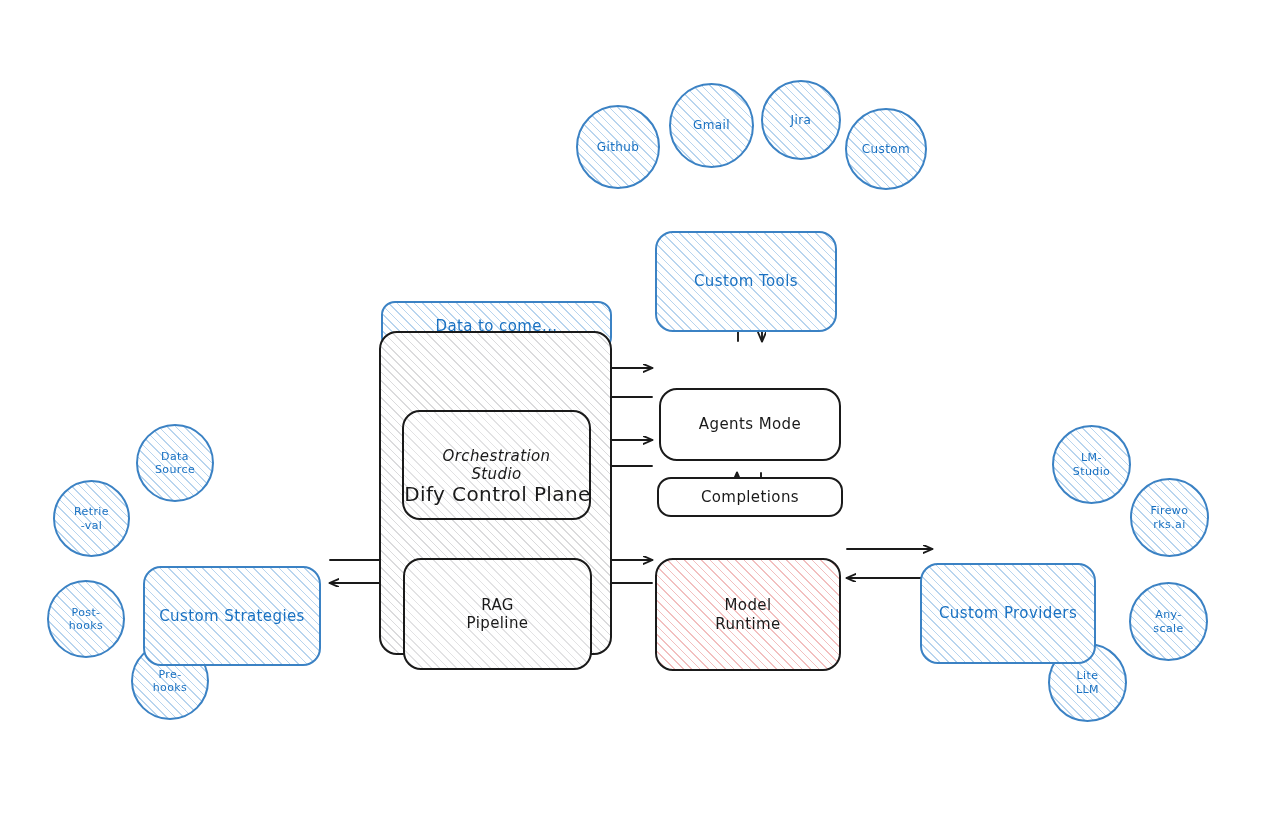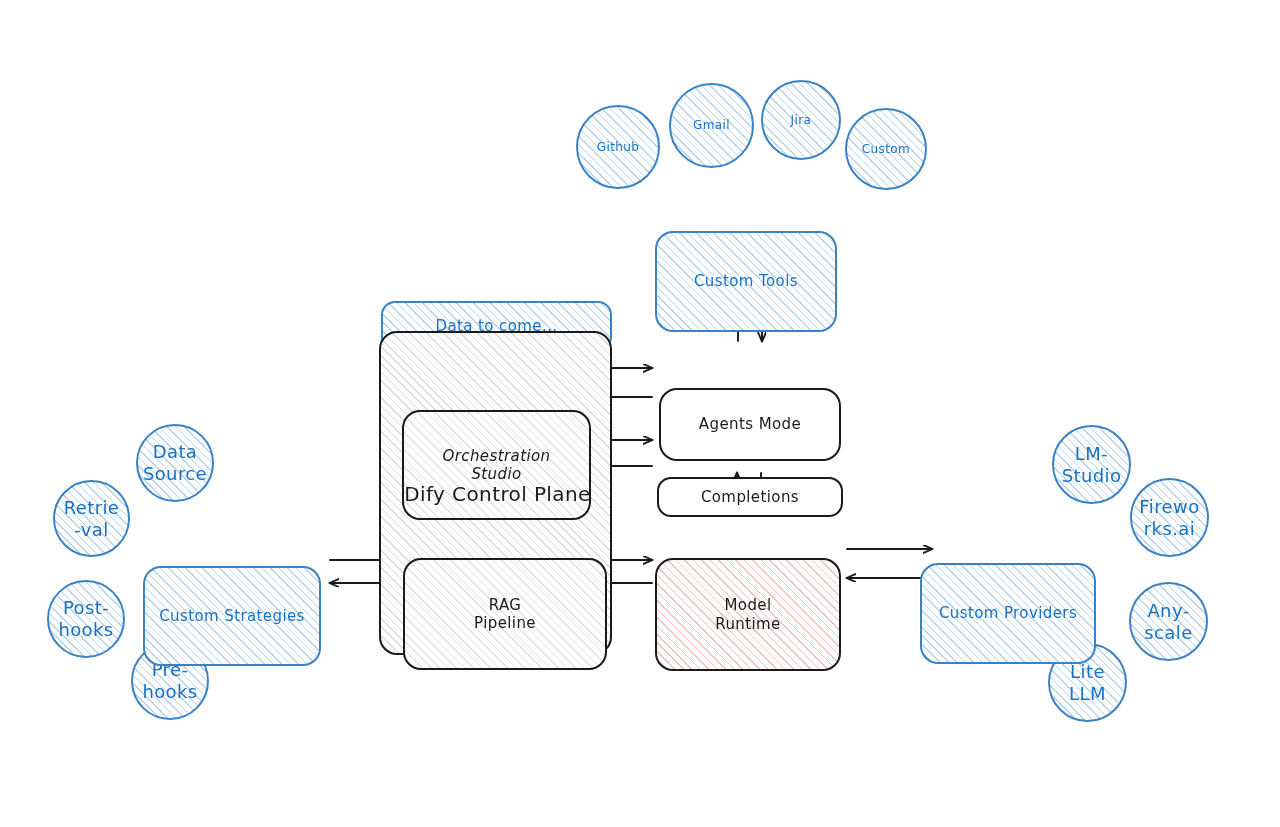--- a/index.html
+++ b/index.html
@@ -83,21 +83,21 @@
   .plain-label {
     position: absolute;
     color: #1a1a1a;
     background: transparent;
     border: none;
     display: flex;
     align-items: center;
     justify-content: center;
     letter-spacing: 0.4px;
   }
-  .fs-13 { font-size: 18px; }
+  .fs-13 { font-size: 11px; }
   .fs-14 { font-size: 12px; }
   .fs-15 { font-size: 15px; margin-top: 44px; }
   .fs-16 { font-size: 20px; }
 </style>
 </head>
 <body>
 
 <div id="canvas">
 
   <svg id="svg-layer" viewBox="0 0 1280 827" xmlns="http://www.w3.org/2000/svg">
@@ -145,21 +145,21 @@
   <div class="node node-blue rect-r fs-15" style="left:381px; top:257px; width:231px; height:50px;">Data to come...</div>
 
   <div class="node node-gray-hatch rect-r-lg" style="left:379px; top:331px; width:233px; height:324px;"></div>
 
   <div class="node node-dark rect-r-lg fs-15" style="left:402px; top:366px; width:189px; height:110px;
               background-image: repeating-linear-gradient(45deg, rgba(160,160,165,0.30) 0px, rgba(160,160,165,0.30) 1.1px, rgba(255,255,255,0) 1.1px, rgba(255,255,255,0) 6px); font-style: italic;">Orchestration
 Studio</div>
 
   <div class="plain-label fs-16" style="left:400px; top:480px; width:195px; height:27px;">Dify Control Plane</div>
 
-  <div class="node node-dark rect-r-lg fs-15" style="left:403px; top:514px; width:204px; height:112px;
+  <div class="node node-dark rect-r-lg fs-15" style="left:403px; top:514px; width:189px; height:112px;
               background-image: repeating-linear-gradient(45deg, rgba(160,160,165,0.30) 0px, rgba(160,160,165,0.30) 1.1px, rgba(255,255,255,0) 1.1px, rgba(255,255,255,0) 6px);">RAG
 Pipeline</div>
 
   <div class="node node-dark rect-r-lg fs-15" style="left:659px; top:344px; width:182px; height:73px;">Agents Mode</div>
 
   <div class="node node-dark rect-r fs-15" style="left:657px; top:433px; width:186px; height:40px;">Completions</div>
 
   <div class="node node-pink rect-r-lg fs-15" style="left:655px; top:514px; width:186px; height:113px;">Model
 Runtime</div>
 

